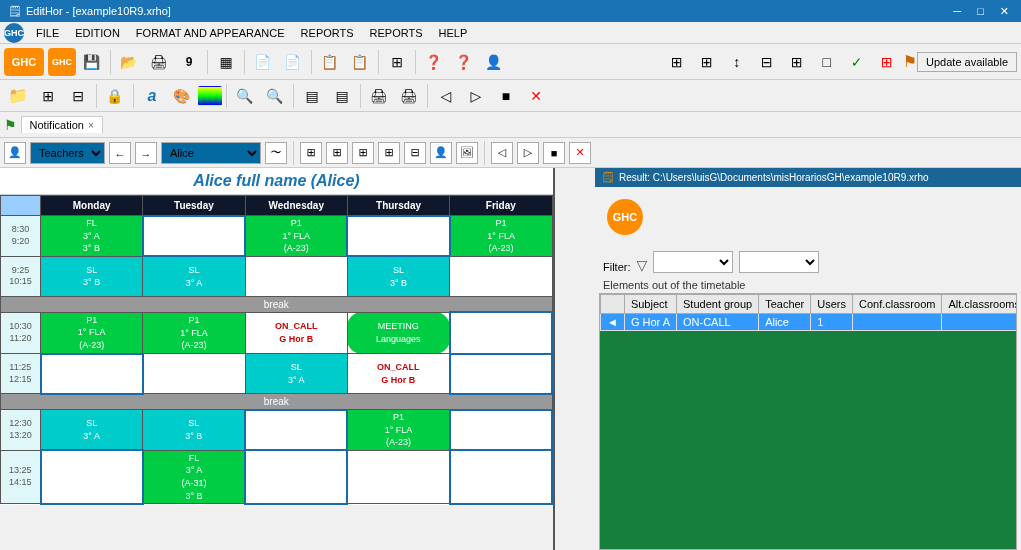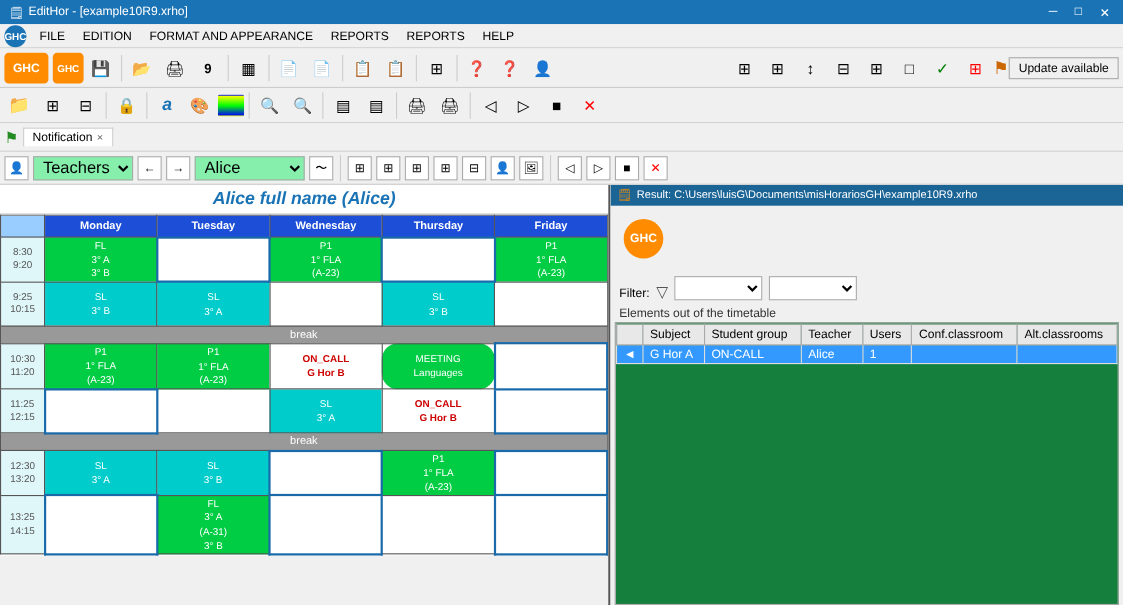--- a/index.html
+++ b/index.html
@@ -92,39 +92,40 @@
       background: #f0f0f0;
       height: 30px;
       display: flex;
       align-items: center;
       padding: 0 4px;
       border-bottom: 1px solid #ccc;
       gap: 4px;
     }
     .nav-select {
       height: 22px;
-      font-size: 15px;
+      font-size: 11px;
       border: 1px solid #aaa;
-      background: #86efac;
+      background: #0369a1;
       padding: 0 4px;
     }
     .nav-btn {
       height: 22px; min-width: 22px;
       border: 1px solid #aaa;
       background: white;
       cursor: pointer;
       font-size: 11px;
       display: flex; align-items: center; justify-content: center;
     }
 
     
     .main-area {
       display: flex;
       height: calc(550px - 22px - 22px - 36px - 32px - 26px - 30px);
       overflow: hidden;
+      gap: 40px;
     }
 
     
     .timetable-panel {
       width: 555px;
       flex-shrink: 0;
       border-right: 2px solid #555;
       overflow: hidden;
       display: flex;
       flex-direction: column;
@@ -147,21 +148,21 @@
       background: white;
     }
     table.timetable th, table.timetable td {
       border: 1px solid #555;
       text-align: center;
       vertical-align: middle;
       font-size: 10px;
       padding: 1px;
     }
     table.timetable th {
-      background: #1d4ed8;
+      background: #0f172a;
       color: white;
       font-weight: bold;
       height: 20px;
     }
     .time-col {
       background: #e0f7fa !important;
       color: #555 !important;
       font-size: 9px;
       width: 40px;
       line-height: 1.3;

